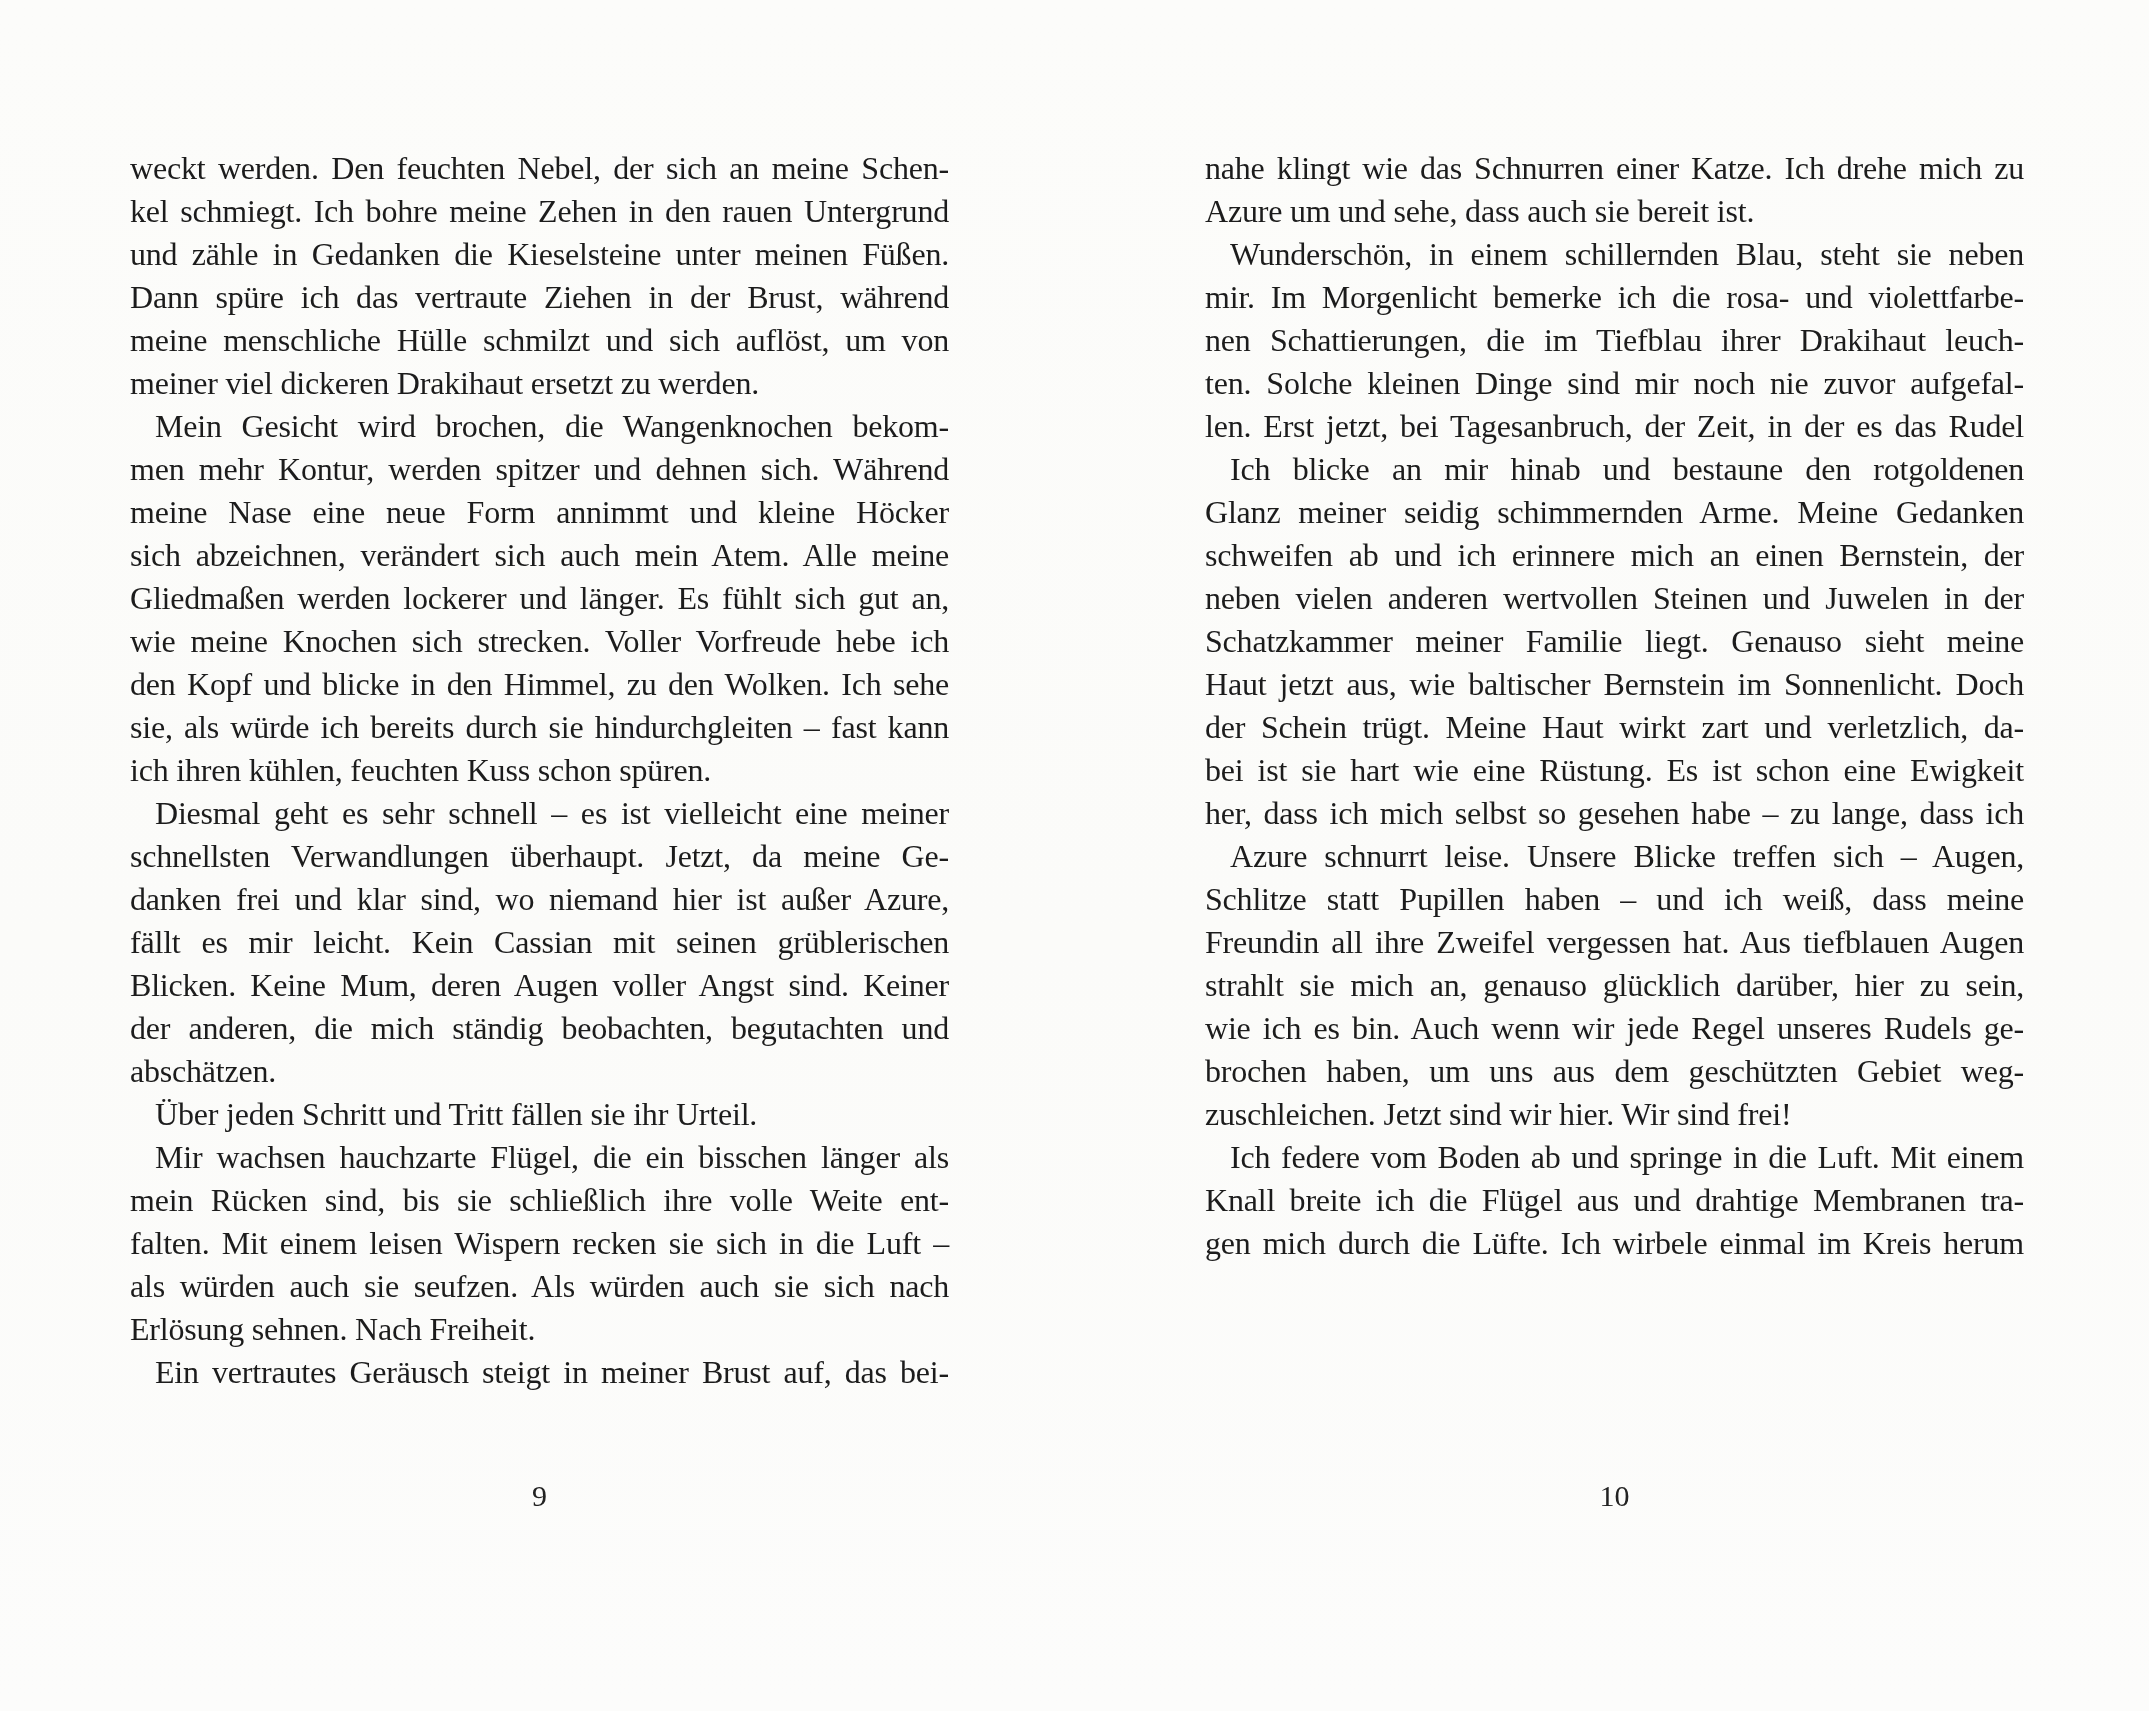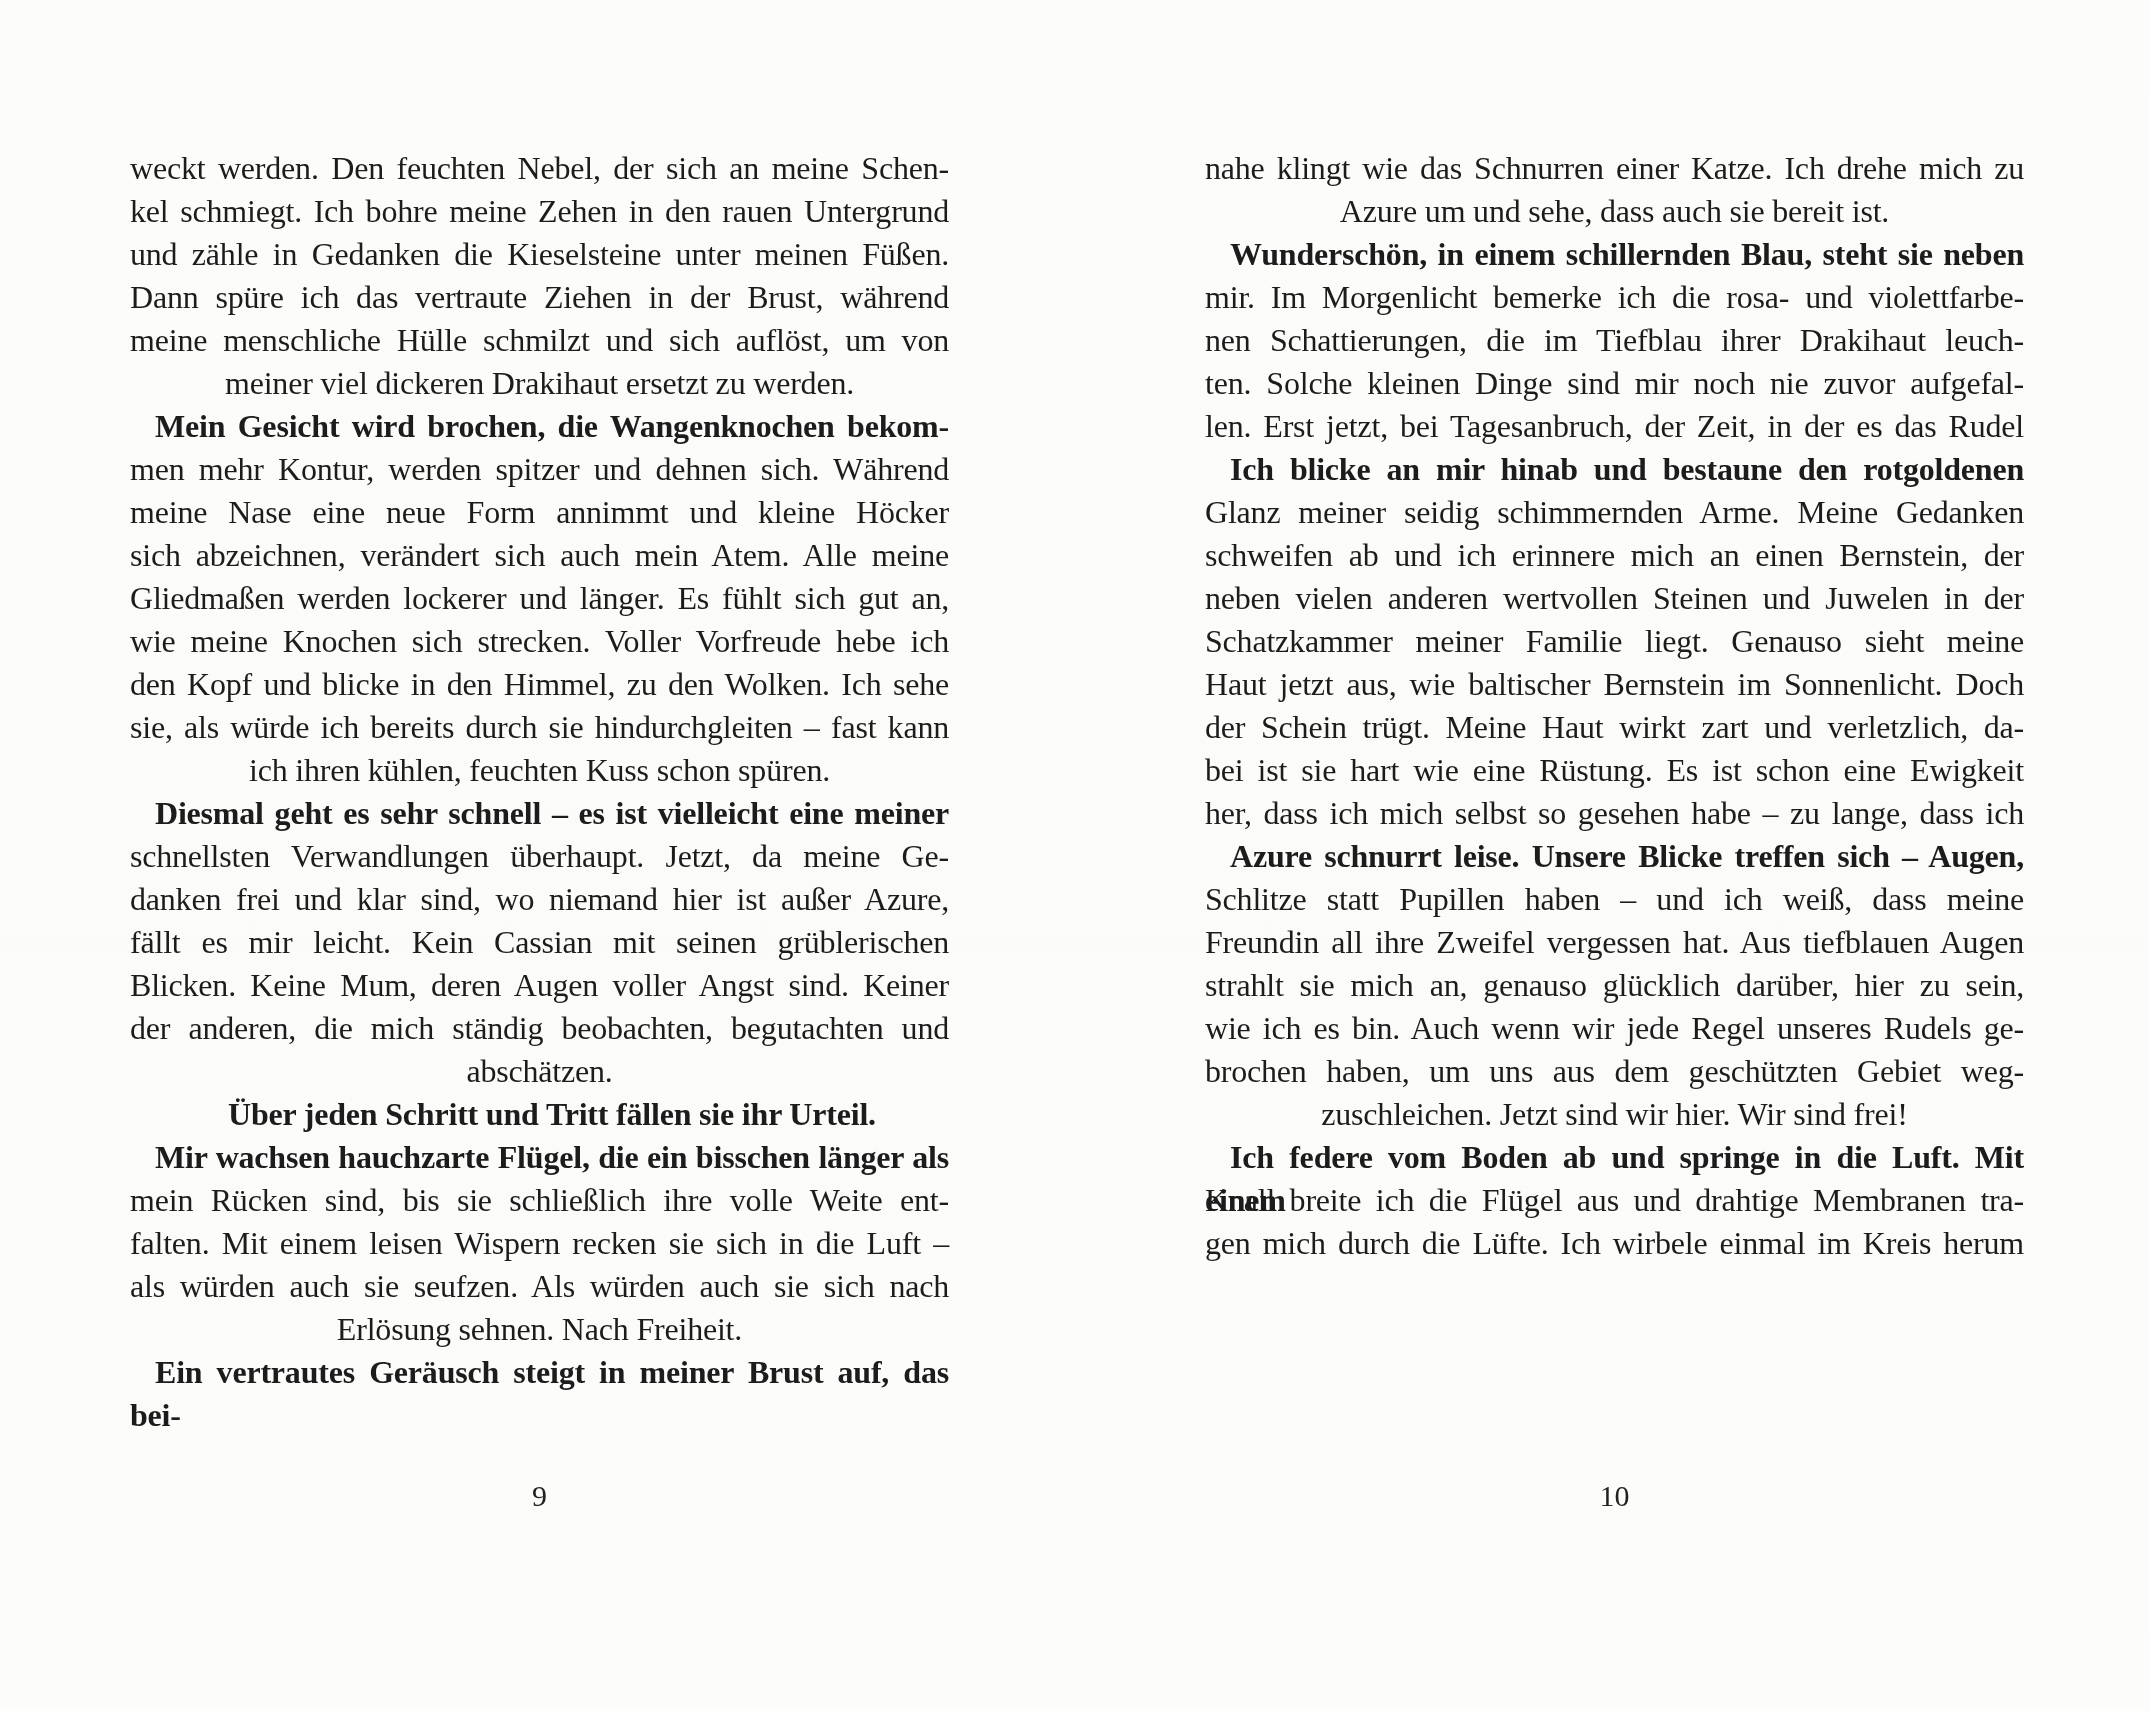--- a/index.html
+++ b/index.html
@@ -31,29 +31,28 @@
     width: 819px;
     font-size: 32px;
     letter-spacing: -0.2px;
   }
   .page.left  .text-column { left: 130px; }
   .page.right .text-column { left: 130px; }
   .line {
     line-height: 43px;
     height: 43px;
     white-space: normal;
-    text-align: center;
+    text-align: left;
   }
   .line.just {
     text-align: justify;
     text-align-last: justify;
   }
   .line.ind {
     text-indent: 25px;
-    font-weight: bold;
   }
   .folio {
     position: absolute;
     top: 1478px;
     width: 819px;
     text-align: center;
     font-size: 30px;
     line-height: 36px;
     color: #222222;
   }

